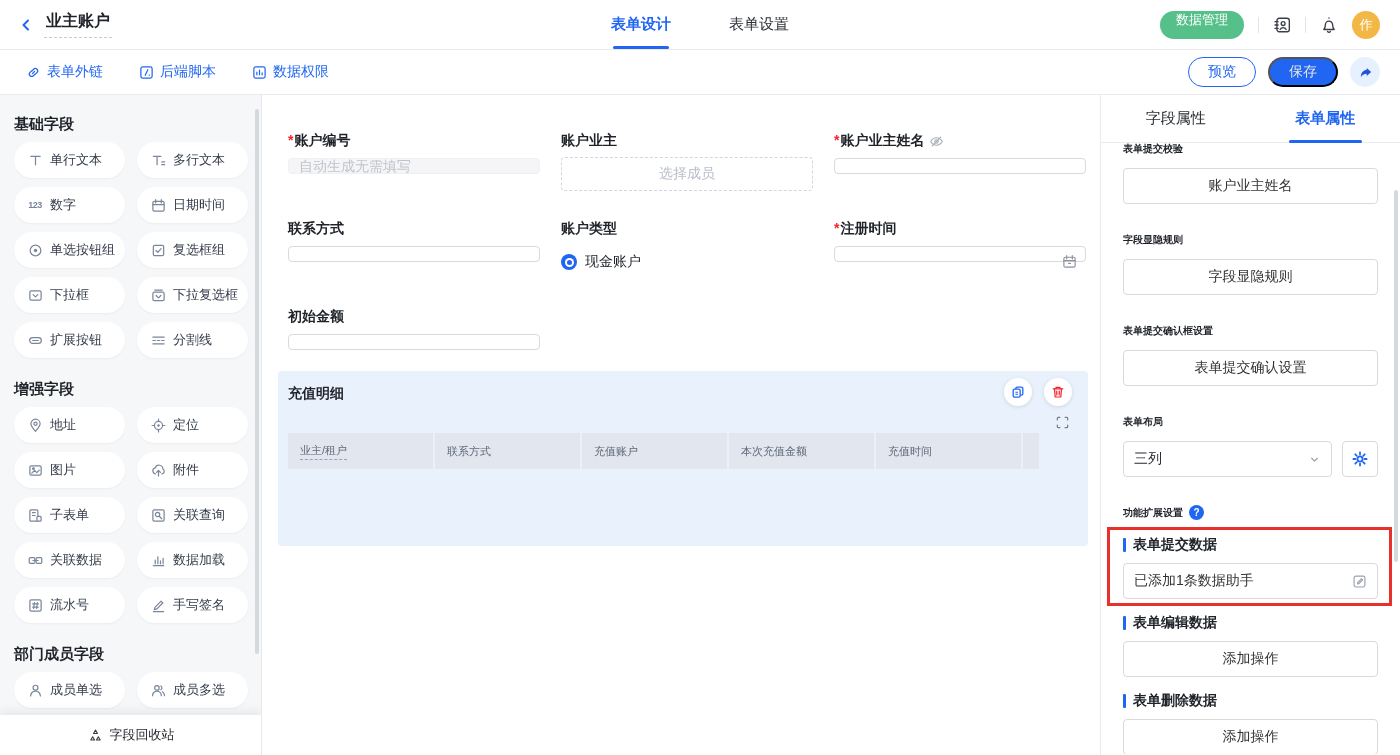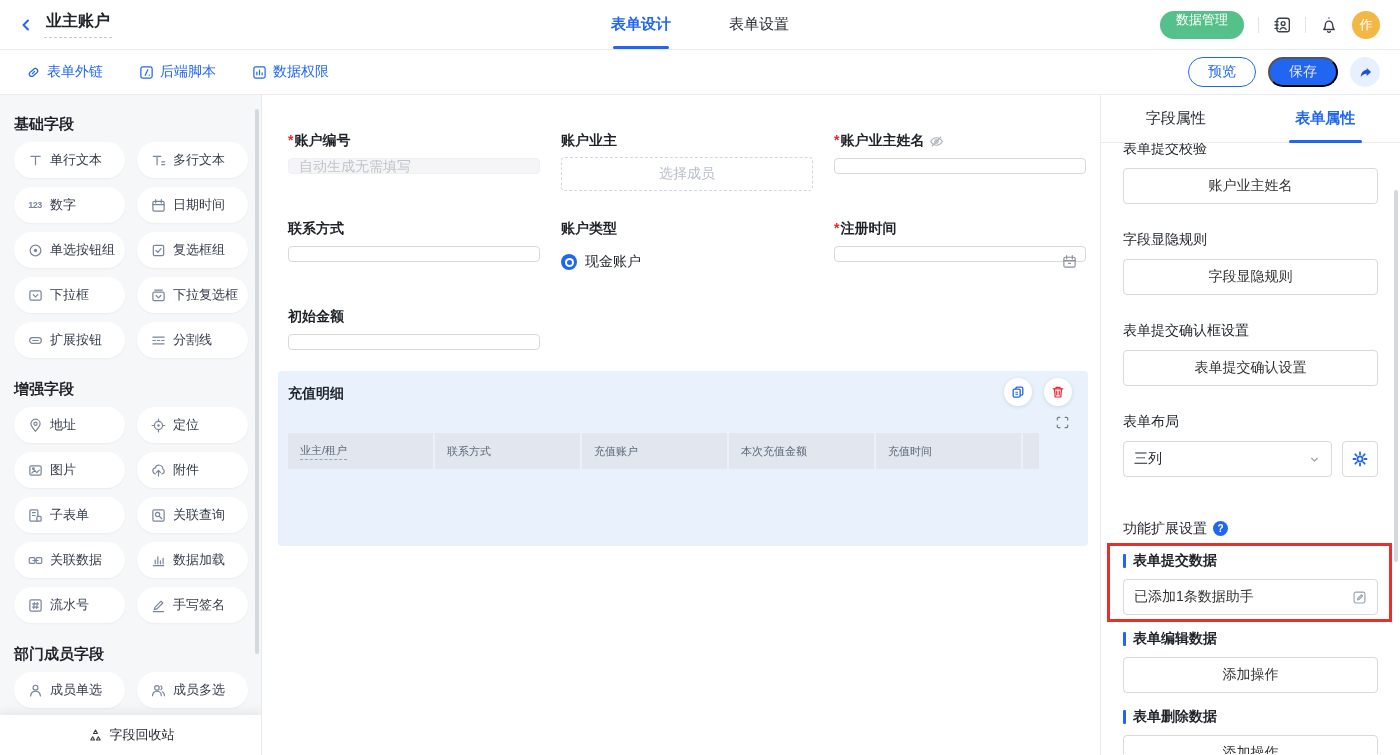--- a/index.html
+++ b/index.html
@@ -80,29 +80,29 @@
   .th{width:145px;height:36px;background:var(--thbg);display:flex;align-items:center;padding:0 12px;font-size:11px;color:#5d6878;}
   .th.tail{width:16px;padding:0;}
   .th-u{border-bottom:1px dashed #98a3b5;padding-bottom:1px;}
 
   
   .p-tabs{height:48px;display:flex;border-bottom:1px solid var(--line);}
   .p-tab{flex:1;display:flex;align-items:center;justify-content:center;font-size:15px;color:#2b2f36;position:relative;cursor:pointer;}
   .p-tab.active{color:var(--primary);font-weight:bold;}
   .p-tab.active::after{content:"";position:absolute;left:38px;right:38px;bottom:-1px;height:3px;background:var(--primary);border-radius:2px;}
   .p-body{padding:0 22px;height:611px;overflow:hidden;position:relative;}
-  .sec-title{font-size:14px;font-weight:normal;line-height:17px;}
+  .sec-title{font-size:10px;font-weight:bold;line-height:17px;}
   .sec-title.first{margin-top:-3px;}
   .p-btn{margin-top:11px;height:36px;width:100%;border:1px solid var(--border);border-radius:4px;background:#fff;font:14px "Liberation Sans",sans-serif;color:#333;display:flex;align-items:center;justify-content:center;cursor:pointer;}
   .gap-lg{margin-top:27px;}
   .layout-row{display:flex;gap:10px;margin-top:11px;}
   .p-select{flex:1;height:36px;border:1px solid var(--border);border-radius:4px;display:flex;align-items:center;justify-content:space-between;padding:0 10px;font-size:14px;cursor:pointer;background:#fff;}
   .chev{color:#9aa0aa;}
   .gear-btn{width:36px;height:36px;border:1px solid var(--border);border-radius:4px;background:#fff;display:flex;align-items:center;justify-content:center;color:var(--primary);cursor:pointer;}
-  .ext-head{display:flex;align-items:center;gap:6px;margin-top:43px;}
+  .ext-head{display:flex;align-items:center;gap:6px;margin-top:27px;}
   .help{width:15px;height:15px;border-radius:50%;background:var(--primary);color:#fff;font-size:10px;font-weight:bold;display:flex;align-items:center;justify-content:center;cursor:pointer;}
   .sub{margin-top:15px;position:relative;}
   .sub-label{display:flex;align-items:center;gap:7px;font-size:14px;font-weight:bold;}
   .blue-bar{width:3px;height:14px;background:var(--primary);border-radius:1px;flex:none;}
   .value-box{margin-top:9px;height:36px;border:1px solid var(--border);border-radius:4px;display:flex;align-items:center;justify-content:space-between;padding:0 10px;font-size:14px;color:#333;background:#fff;}
   .edit-ic{color:#9aa0aa;cursor:pointer;}
   .red-box{position:absolute;inset:-9px -14px -7px -16px;border:3px solid var(--red);pointer-events:none;z-index:2;}
   .p-scroll{position:absolute;top:95px;right:2px;width:4px;height:372px;background:#d5d8dd;border-radius:2px;z-index:4;}
 </style>
 </head>

